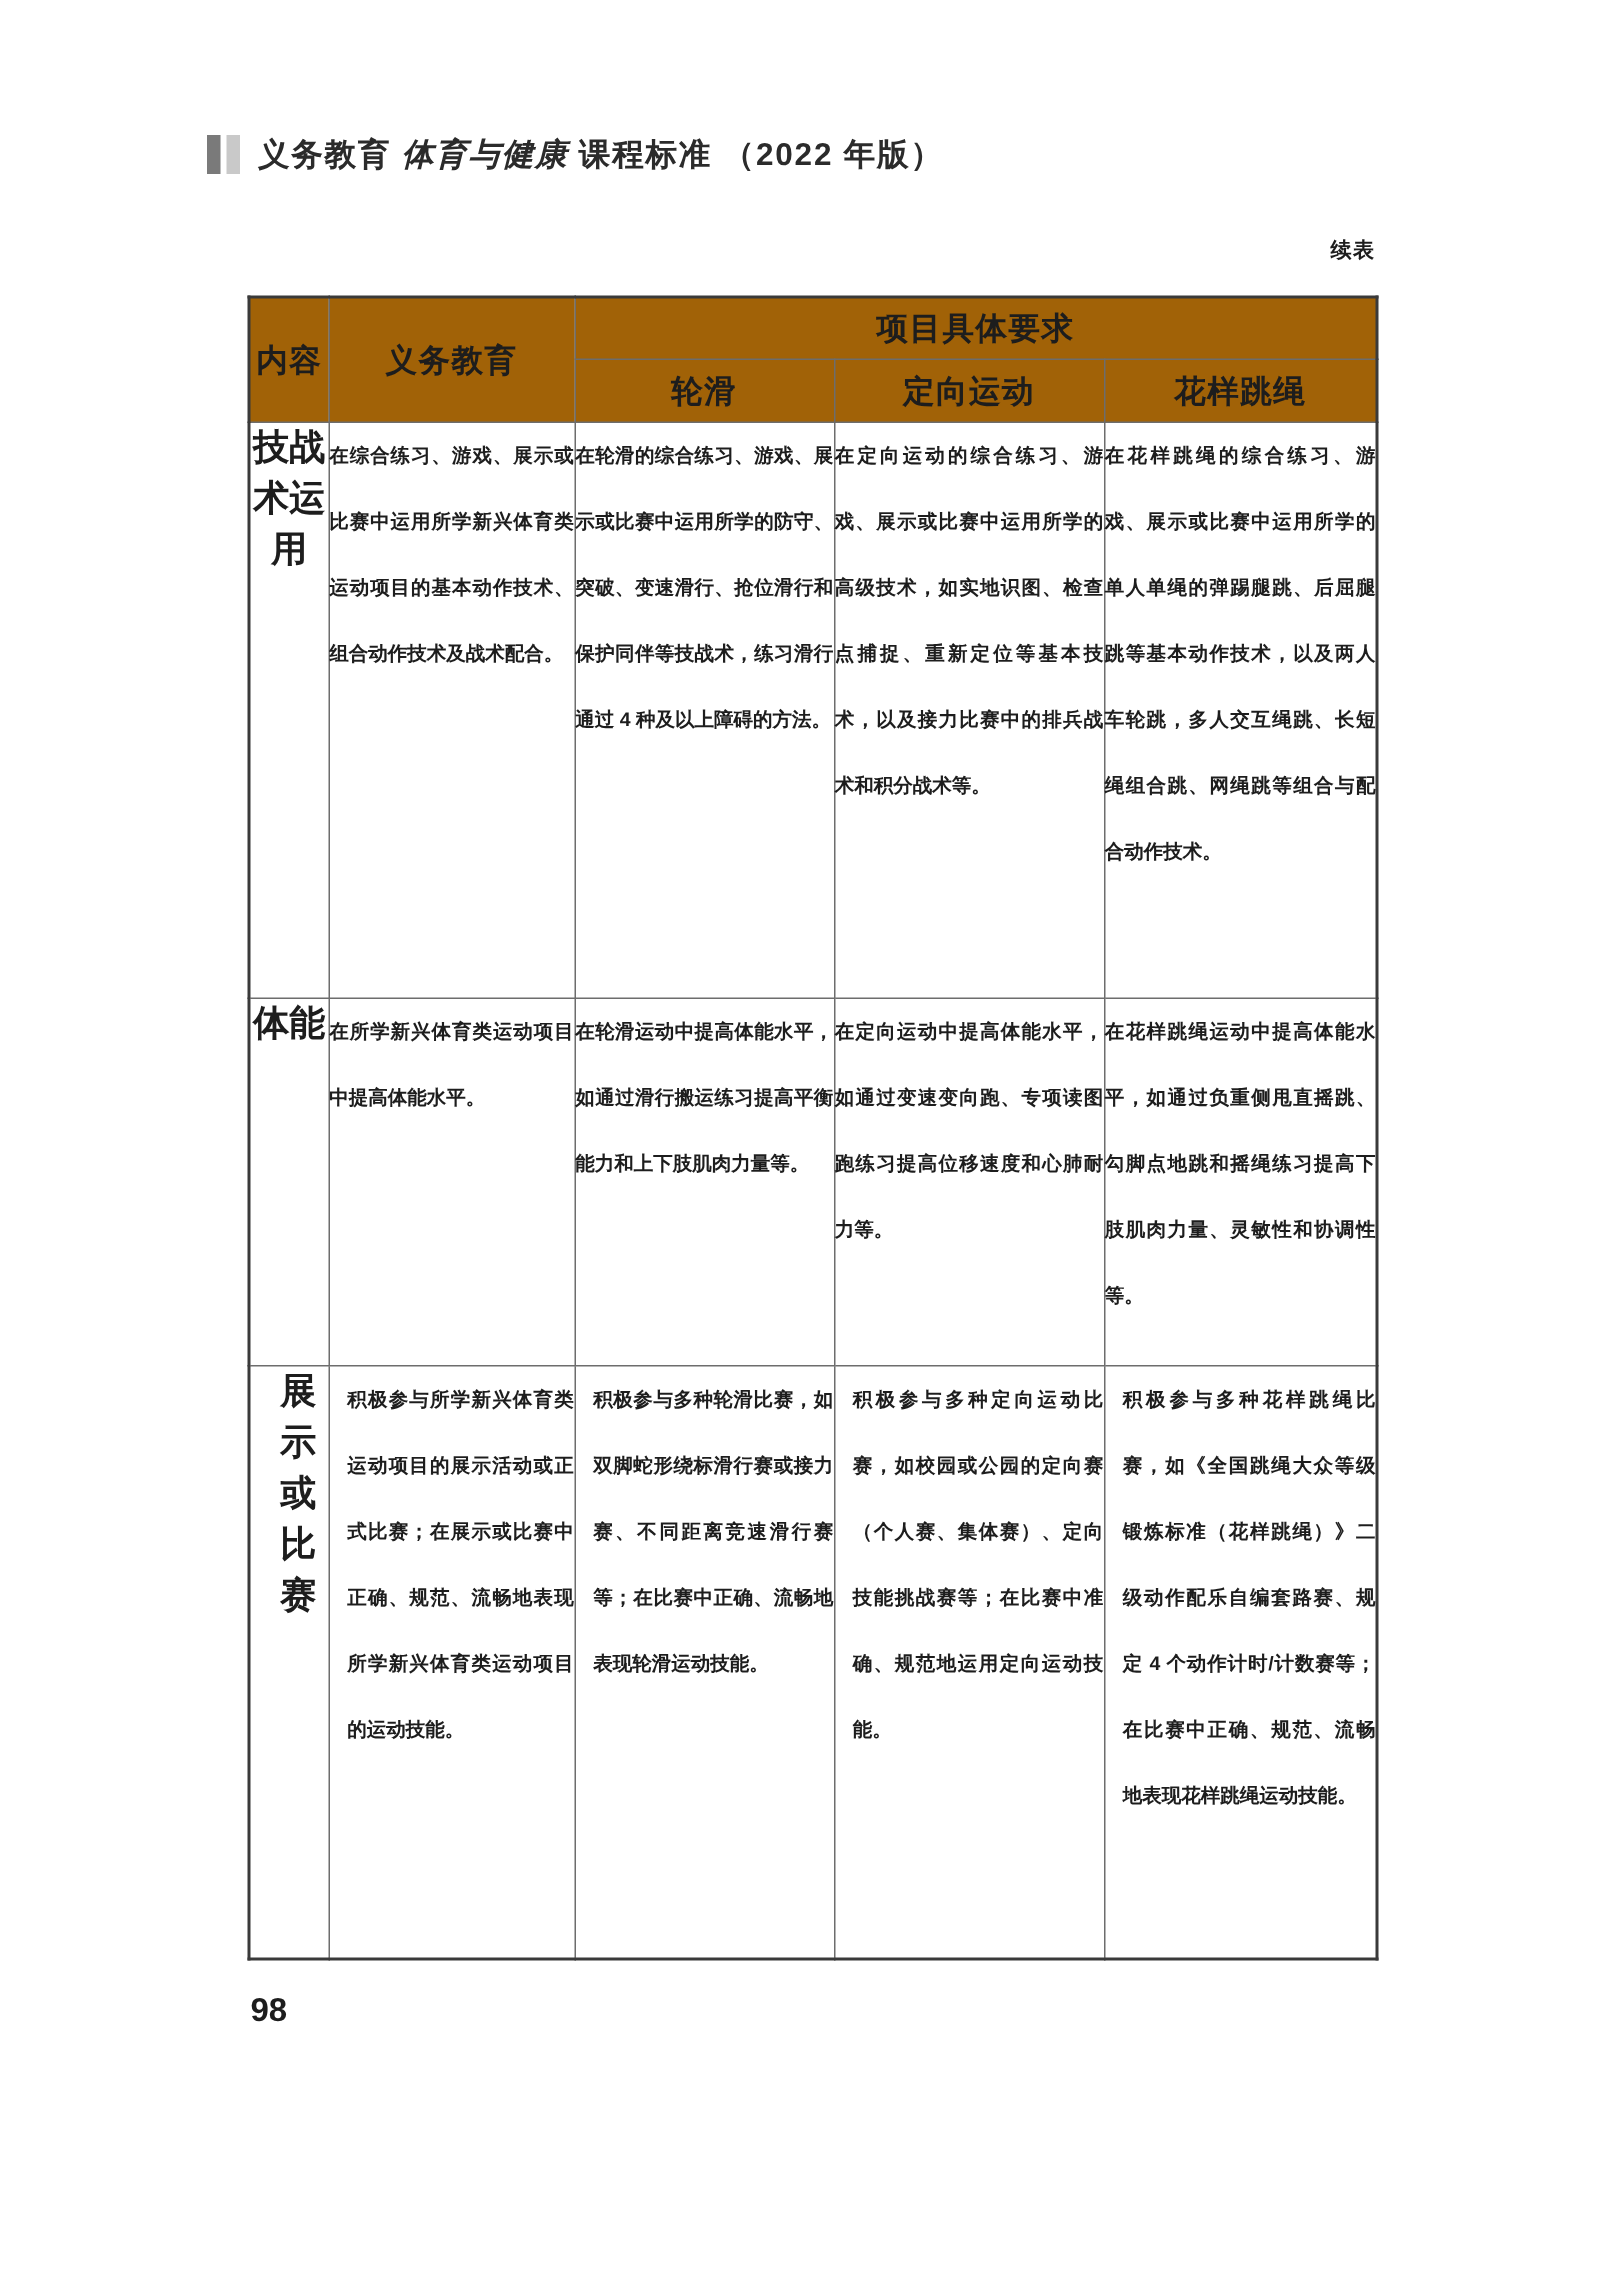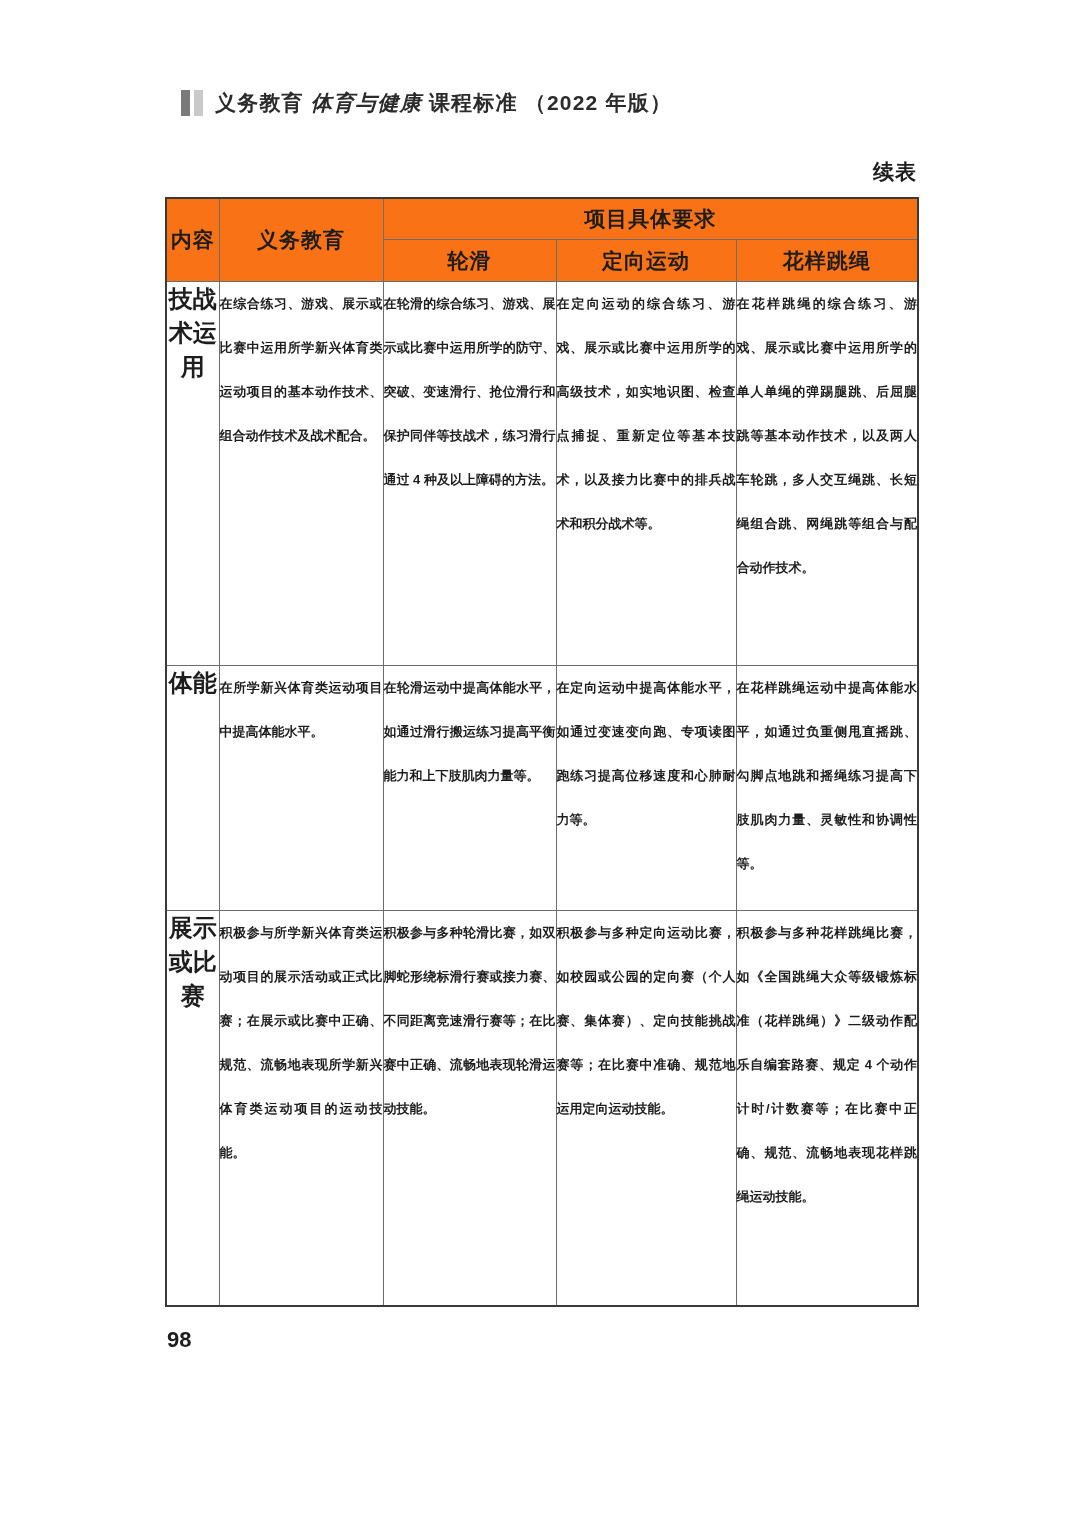--- a/index.html
+++ b/index.html
@@ -17,21 +17,20 @@
   }
 
   
   .running-head {
     position: absolute;
     left: 138px;
     top: 86px;
     display: flex;
     align-items: center;
     height: 34px;
-    margin-left: 43px;
   }
   .rh-bar {
     display: inline-block;
     width: 9px;
     height: 26px;
     margin-right: 4px;
   }
   .rh-bar.dark  { background: #7a7a7a; }
   .rh-bar.light { background: #c9c9c9; margin-right: 12px; }
   .rh-text {
@@ -46,21 +45,21 @@
     font-style: italic;
   }
 
   
   .cont-label {
     position: absolute;
     right: 163px;
     top: 158px;
     font-family: "Liberation Sans", "DejaVu Sans", sans-serif;
     font-weight: bold;
-    font-size: 21px;
+    font-size: 14px;
     letter-spacing: 1px;
     color: #1d1d1d;
   }
 
   
   .tbl-wrap {
     position: absolute;
     left: 165px;
     top: 197px;
     width: 752px;
@@ -71,21 +70,21 @@
     width: 752px;
     border: 2px solid #3a3a3a;
   }
   table.req th,
   table.req td {
     border: 1px solid #6d6d6d;
     vertical-align: top;
     padding: 0;
   }
   table.req thead th {
-    background: #f97316;
+    background: #a16207;
     text-align: center;
     vertical-align: middle;
     font-family: "Liberation Sans", "DejaVu Sans", sans-serif;
     font-weight: bold;
     font-size: 21px;
     letter-spacing: 1px;
     color: #1d1d1d;
   }
   th.h-content { height: 81px; margin-left: 34px; }
   th.h-overall { height: 81px; }
@@ -119,21 +118,21 @@
     color: #1d1d1d;
     padding: 10px 9px 10px 11px;
     text-align: justify;
     text-align-last: left;
     text-justify: inter-character;
     word-break: break-all;
     margin-top: 24px;
   }
   tr.r-tech  td { height: 383px; }
   tr.r-fit   td { height: 244px; }
-  tr.r-show  td { height: 394px; }
+  tr.r-show  td { height: 394px; padding-left: 12px; }
 
   
   .page-no {
     position: absolute;
     left: 167px;
     top: 1327px;
     font-family: "Liberation Sans", "DejaVu Sans", sans-serif;
     font-weight: bold;
     font-size: 22px;
     color: #1d1d1d;

